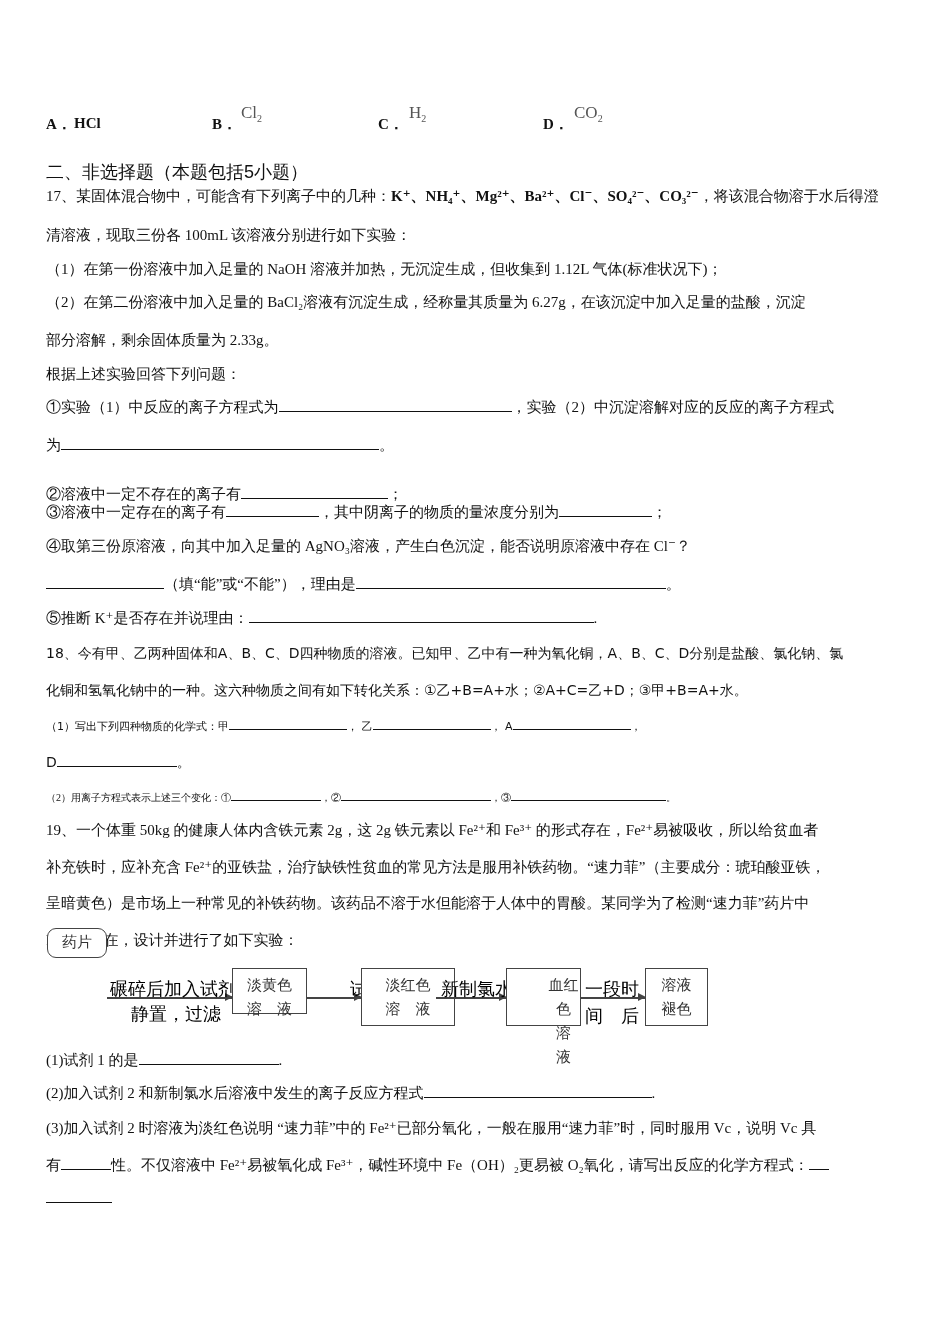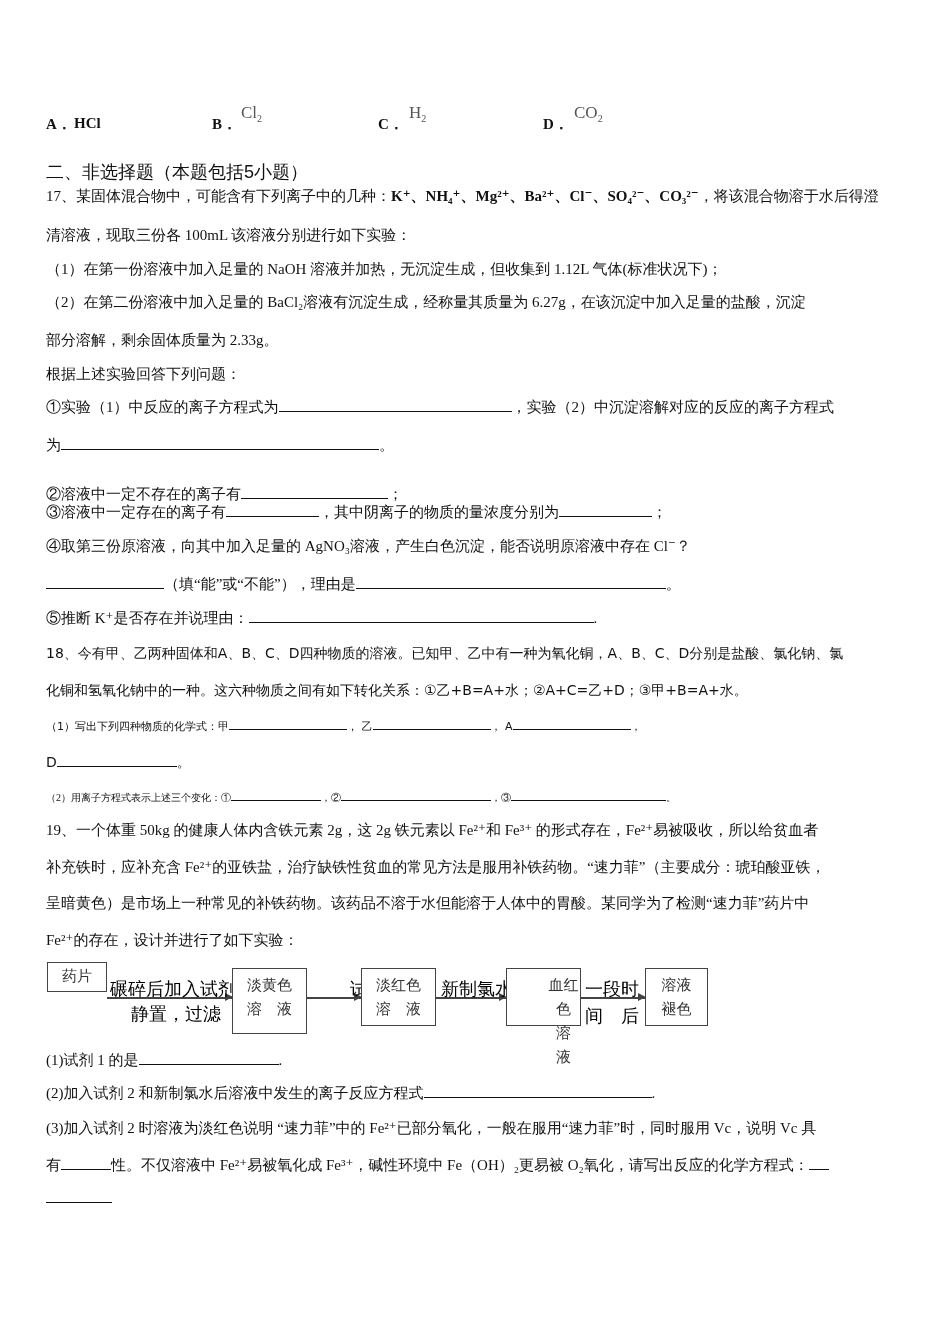--- a/index.html
+++ b/index.html
@@ -64,35 +64,35 @@
 <div class="line" style="top:715px; font-family:'DejaVu Sans',sans-serif; font-size:11px"><span>（1）写出下列四种物质的化学式：甲</span><span class="blank" style="width:118px"></span><span>，  乙</span><span class="blank" style="width:118px"></span><span>，  A</span><span class="blank" style="width:118px"></span><span>，</span></div>
 <div class="line" style="top:752px; font-family:'DejaVu Sans',sans-serif; font-size:14px"><span>D</span><span class="blank" style="width:120px"></span><span>。</span></div>
 <div class="line" style="top:786px; font-family:Liberation Serif, serif; font-size:10px"><span>（2）用离子方程式表示上述三个变化：①</span><span class="blank" style="width:90px"></span><span>，②</span><span class="blank" style="width:150px"></span><span>，③</span><span class="blank" style="width:155px"></span><span>。</span></div>
 
 <div class="line" style="top:820px">19、一个体重 50kg 的健康人体内含铁元素 2g，这 2g 铁元素以 Fe²⁺和 Fe³⁺ 的形式存在，Fe²⁺易被吸收，所以给贫血者</div>
 <div class="line" style="top:857px">补充铁时，应补充含 Fe²⁺的亚铁盐，治疗缺铁性贫血的常见方法是服用补铁药物。“速力菲”（主要成分：琥珀酸亚铁，</div>
 <div class="line" style="top:893px">呈暗黄色）是市场上一种常见的补铁药物。该药品不溶于水但能溶于人体中的胃酸。某同学为了检测“速力菲”药片中</div>
 <div class="line" style="top:930px">Fe²⁺的存在，设计并进行了如下实验：</div>
 
 <div>
-  <div class="box" style="left:47px; top:962px; width:60px; height:30px;">
+  <div class="box" style="left:47px; top:928px; width:60px; height:30px;border-radius:9px;">
       <span style="line-height:27px">药片</span>
     </div>
   <div class="arrow" style="left:107px; top:997px; width:125px;"></div>
   <div class="alab" style="left:110px; top:977px;">碾碎后加入试剂 1</div>
   <div class="alab" style="left:131px; top:1002px;">静置，过滤</div>
 
-  <div class="box" style="left:232px; top:968px; width:75px; height:66px; padding-top:4px;">
+  <div class="box" style="left:232px; top:968px; width:75px; height:46px; padding-top:4px;">
       <span>淡黄色</span>
       <span>溶　液</span>
     </div>
   <div class="arrow" style="left:307px; top:997px; width:54px;"></div>
   <div class="alab" style="left:312px; top:977px;margin-left:38px;">试剂 2</div>
 
-  <div class="box" style="left:361px; top:968px; width:75px; height:58px; padding-top:4px;">
+  <div class="box" style="left:361px; top:968px; width:94px; height:58px; padding-top:4px;">
       <span>淡红色</span>
       <span>溶　液</span>
     </div>
   <div class="arrow" style="left:436px; top:997px; width:70px;"></div>
   <div class="alab" style="left:441px; top:977px;">新制氯水</div>
 
   <div class="box" style="left:506px; top:968px; width:75px; height:58px; padding-top:4px;padding-left:40px;">
       <span>血红色</span>
       <span>溶　液</span>
     </div>

